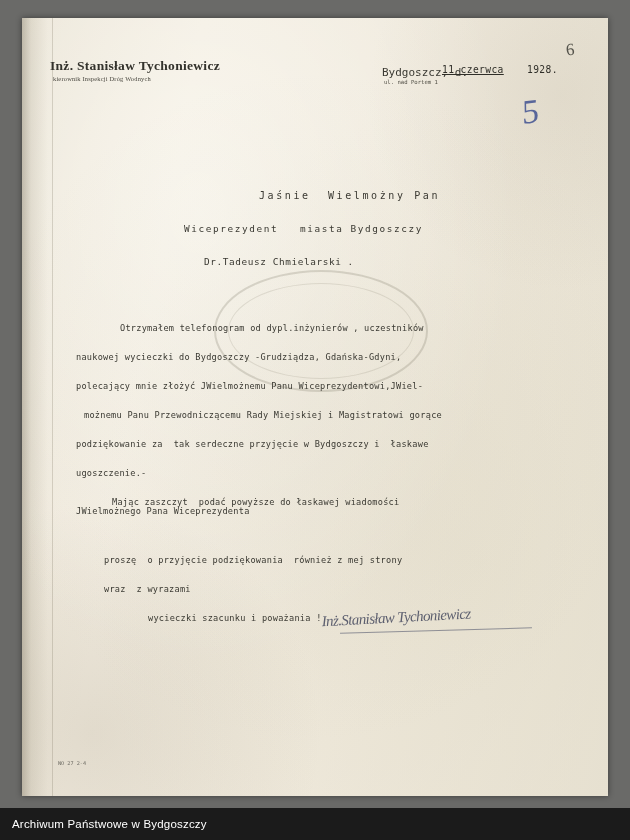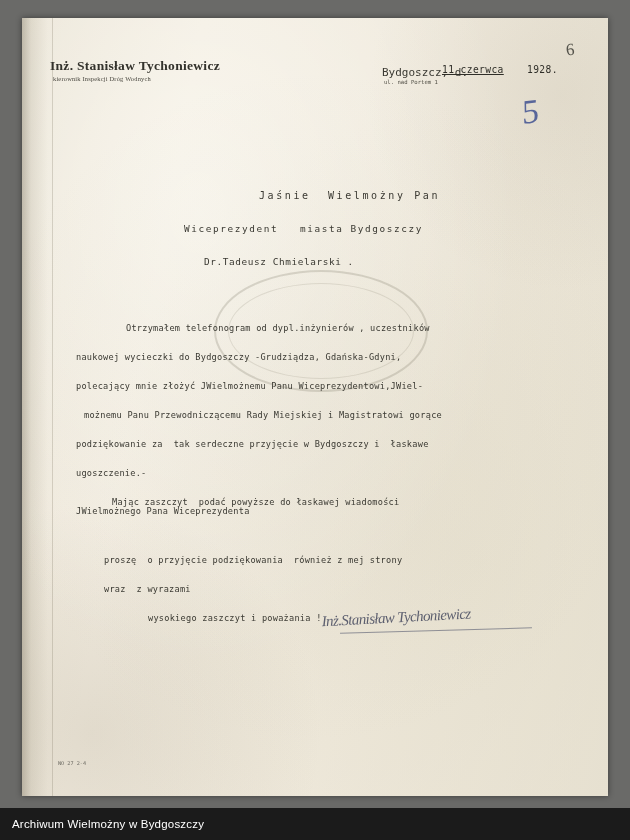--- a/index.html
+++ b/index.html
@@ -261,36 +261,36 @@
     <div id="addr-sub">ul. nad Portem 1</div>
 
     <div id="folio-pencil">6</div>
     <div id="folio-blue">5</div>
 
     <div class="addr" id="addr1">Jaśnie  Wielmożny Pan</div>
     <div class="addr" id="addr2">Wiceprezydent   miasta Bydgoszczy</div>
     <div class="addr" id="addr3">Dr.Tadeusz Chmielarski .</div>
 
     <div id="body-block">
-        <div class="body-line" style="top: 305px; left: 104px;">Otrzymałem telefonogram od dypl.inżynierów , uczestników</div>
+        <div class="body-line" style="top: 305px; left: 98px;">Otrzymałem telefonogram od dypl.inżynierów , uczestników</div>
         <div class="body-line" style="top: 334px; left: 54px;">naukowej wycieczki do Bydgoszczy -Grudziądza, Gdańska-Gdyni,</div>
         <div class="body-line" style="top: 363px; left: 54px;">polecający mnie złożyć JWielmożnemu Panu Wiceprezydentowi,JWiel-</div>
         <div class="body-line" style="top: 392px; left: 62px;">możnemu Panu Przewodniczącemu Rady Miejskiej i Magistratowi gorące</div>
         <div class="body-line" style="top: 421px; left: 54px;">podziękowanie za  tak serdeczne przyjęcie w Bydgoszczy i  łaskawe</div>
         <div class="body-line" style="top: 450px; left: 54px;">ugoszczenie.-</div>
         <div class="body-line" style="top: 479px; left: 90px;">Mając zaszczyt  podać powyższe do łaskawej wiadomości</div>
         <div class="body-line" style="top: 488px; left: 54px;">JWielmożnego Pana Wiceprezydenta</div>
         <div class="body-line" style="top: 537px; left: 82px;">proszę  o przyjęcie podziękowania  również z mej strony</div>
         <div class="body-line" style="top: 566px; left: 82px;">wraz  z wyrazami</div>
-        <div class="body-line" style="top: 595px; left: 126px;">wysokiego zaszczyt i poważania !</div>
+        <div class="body-line" style="top: 595px; left: 126px;">wycieczki szacunku i poważania !</div>
       </div>
 
     <div id="signature">Inż.Stanisław Tychoniewicz</div>
     <div id="sig-stroke"></div>
 
     <div id="print-code">NO 27 2-4</div>
   </div>
 
   <div id="caption-bar">
-    <span id="caption-text">Archiwum Wielmożny w Bydgoszczy</span>
+    <span id="caption-text">Archiwum Państwowe w Bydgoszczy</span>
   </div>
 
 </div>
 
 </body></html>

